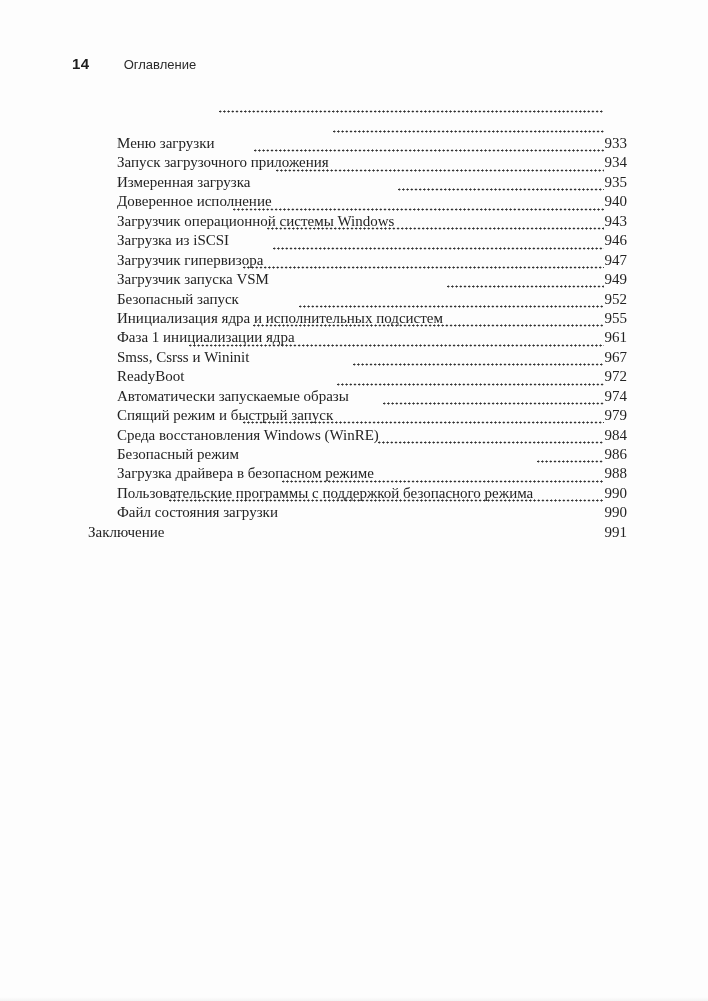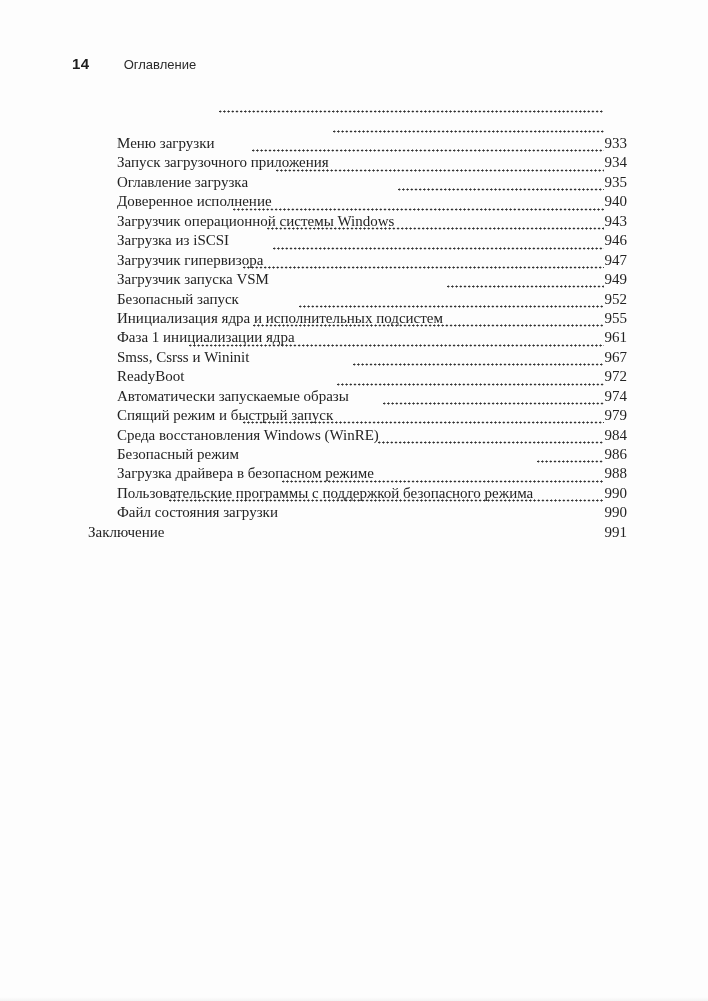--- a/index.html
+++ b/index.html
@@ -99,21 +99,21 @@
       <span class="toc-title">Меню загрузки</span>
       <span class="toc-leader"></span>
       <span class="toc-page">933</span>
     </div>
       <div class="toc-row level-2">
       <span class="toc-title">Запуск загрузочного приложения</span>
       <span class="toc-leader"></span>
       <span class="toc-page">934</span>
     </div>
       <div class="toc-row level-2">
-      <span class="toc-title">Оглавление загрузка</span>
+      <span class="toc-title">Измеренная загрузка</span>
       <span class="toc-leader"></span>
       <span class="toc-page">935</span>
     </div>
       <div class="toc-row level-2">
       <span class="toc-title">Доверенное исполнение</span>
       <span class="toc-leader"></span>
       <span class="toc-page">940</span>
     </div>
       <div class="toc-row level-2">
       <span class="toc-title">Загрузчик операционной системы Windows</span>

